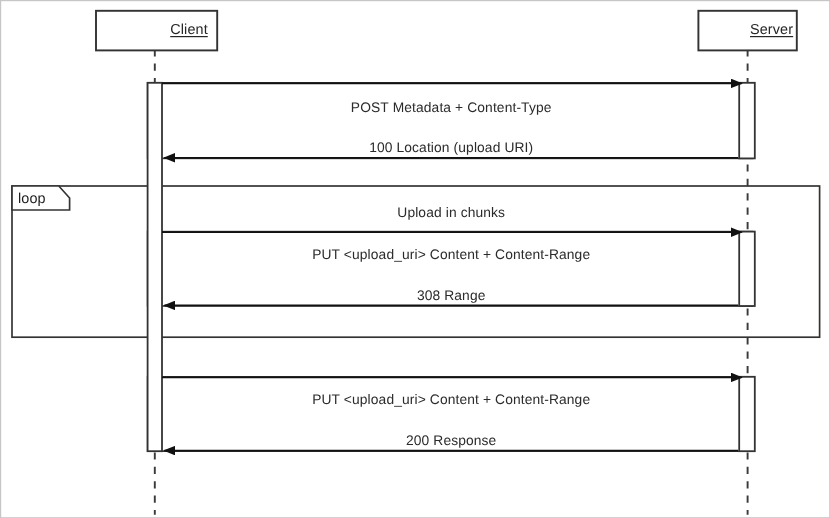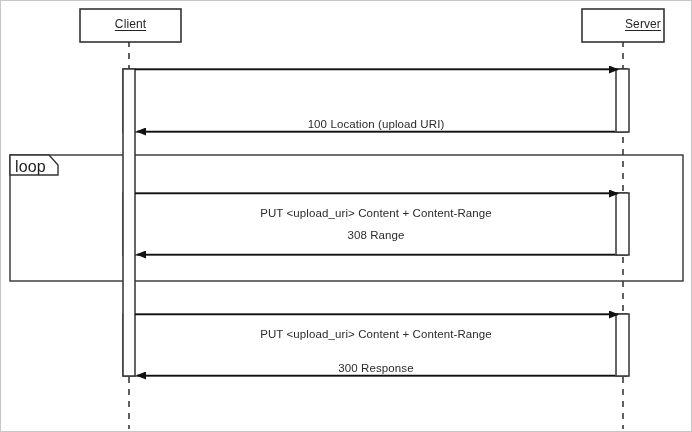--- a/index.html
+++ b/index.html
@@ -35,21 +35,21 @@
     text-align: center;
     letter-spacing: 0.1px;
   }
   .participant-label {
     font-size: 12px;
     color: #262626;
     text-decoration: underline;
     text-underline-offset: 2px;
   }
   .frag-label {
-    font-size: 16px;
+    font-size: 12px;
     color: #1d1d1d;
     text-align: left;
   }
   .msg-label {
     font-size: 11.5px;
     color: #2b2b2b;
   }
 </style>
 </head>
 <body>
@@ -122,33 +122,35 @@
 
     <g>
       <line x1="134" y1="313.5" x2="617" y2="313.5" stroke="#111111" stroke-width="1.4" marker-end="url(#arrowFilled)"></line>
     </g>
 
     <g>
       <line x1="614" y1="374.5" x2="136" y2="374.5" stroke="#111111" stroke-width="1.4" marker-end="url(#arrowFilled)"></line>
     </g>
   </svg>
 
-  <div class="lbl participant-label" style="left:79px; top:16px; width:101px;">Client</div>
+  <div class="lbl participant-label" style="left:79px; top:16px; width:101px;padding-left:27px;">Client</div>
 
   <div class="lbl participant-label" style="left:581px; top:16px; width:82px;margin-left:20px;">Server</div>
 
   <div class="lbl frag-label" style="left:14px; top:157px; width:44px;">loop</div>
 
 
+  <div class="lbl msg-label" style="left:130px; top:83px; width:490px;">POST Metadata + Content-Type</div>
 
   <div class="lbl msg-label" style="left:130px; top:117px; width:490px;">100 Location (upload URI)</div>
 
+  <div class="lbl msg-label" style="left:130px; top:171px; width:490px;">Upload in chunks</div>
 
   <div class="lbl msg-label" style="left:130px; top:206px; width:490px;">PUT &lt;upload_uri&gt; Content + Content-Range</div>
 
-  <div class="lbl msg-label" style="left:130px; top:228px; width:490px;">308 Range</div>
+  <div class="lbl msg-label" style="left:130px; top:240px; width:490px;">308 Range</div>
 
 
   <div class="lbl msg-label" style="left:130px; top:327px; width:490px;">PUT &lt;upload_uri&gt; Content + Content-Range</div>
 
-  <div class="lbl msg-label" style="left:130px; top:361px; width:490px;">300 Response</div>
+  <div class="lbl msg-label" style="left:130px; top:361px; width:490px;">200 Response</div>
 
 </div>
 
 </body></html>

